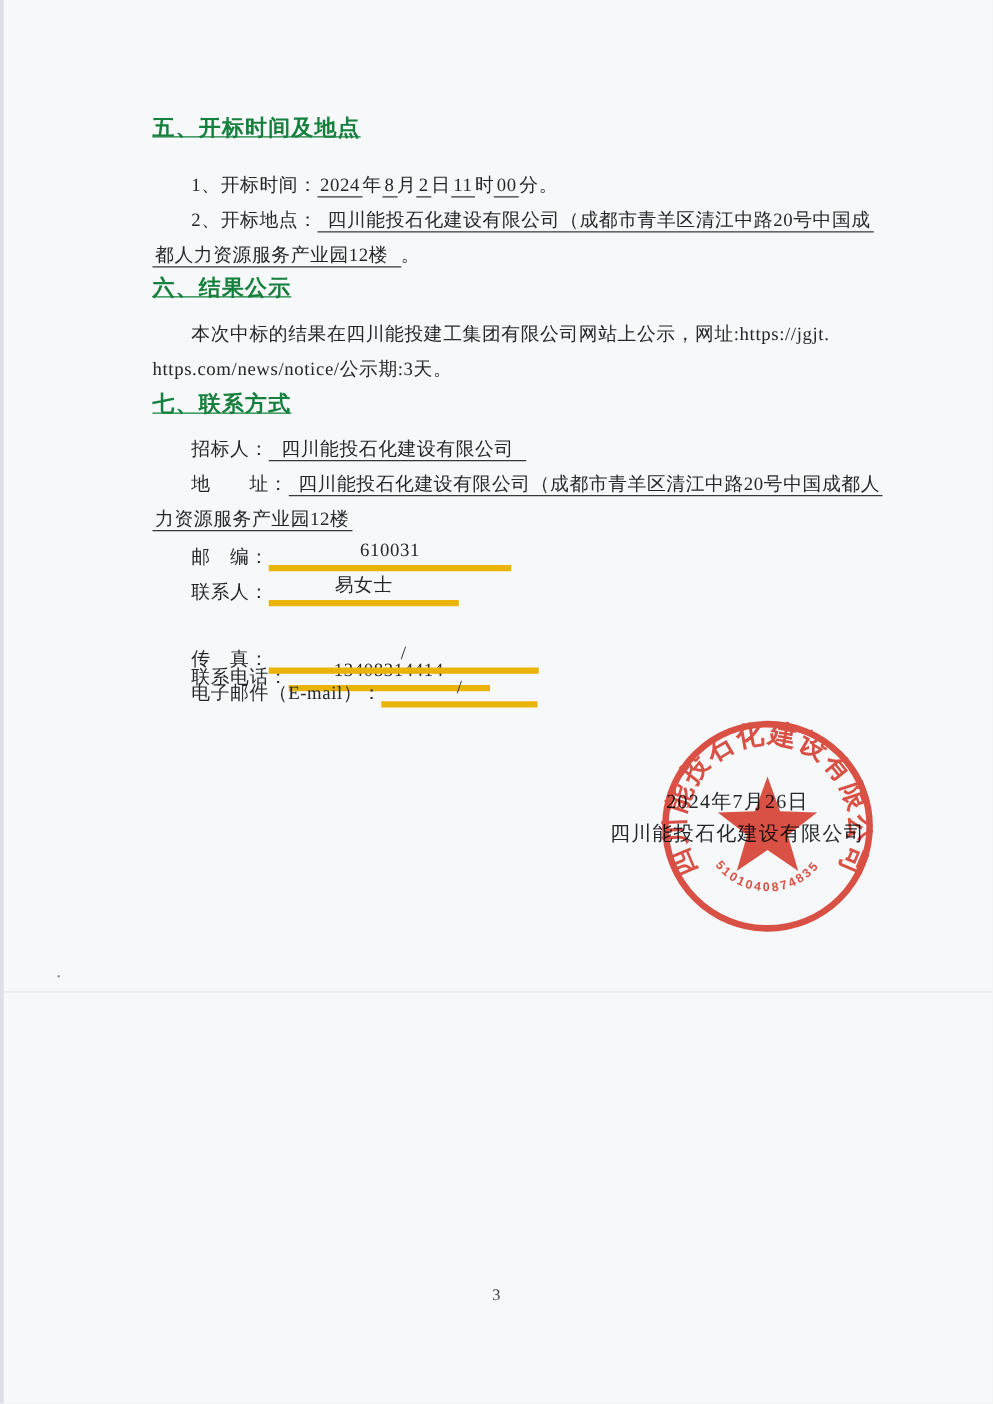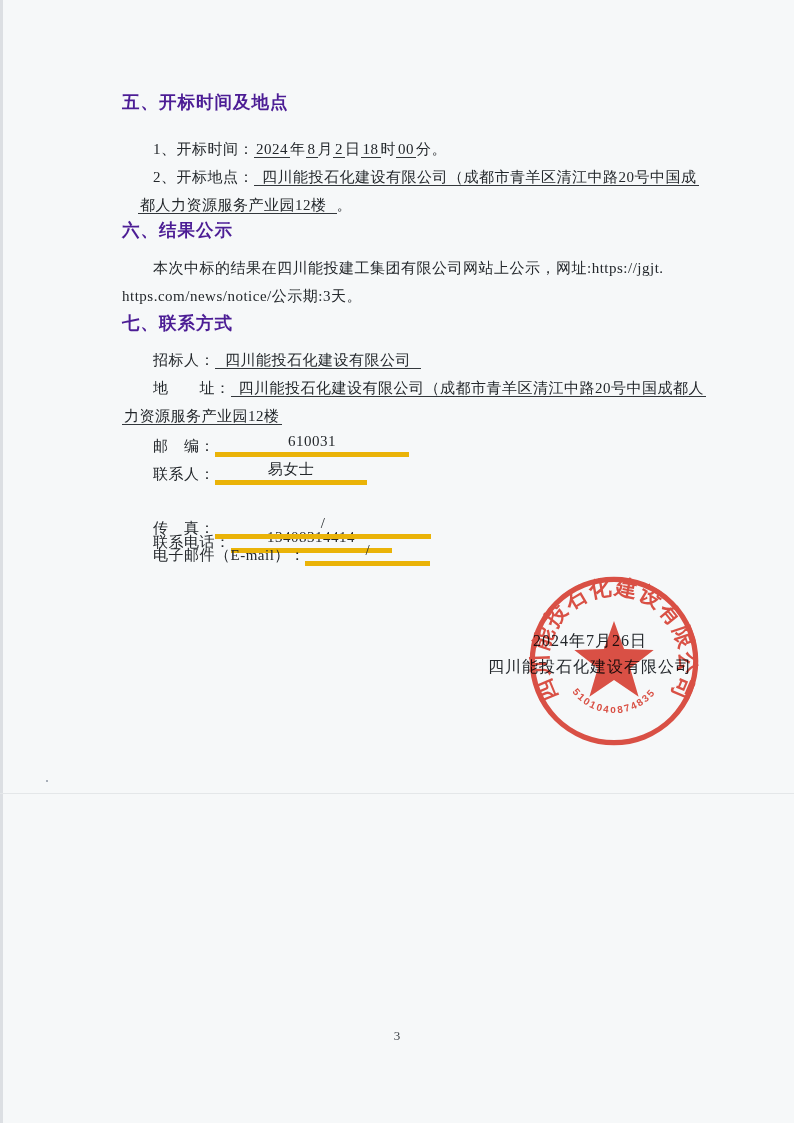--- a/index.html
+++ b/index.html
@@ -27,22 +27,23 @@
     line-height: 22px;
     white-space: nowrap;
     letter-spacing: 0.5px;
   }
   .heading {
     position: absolute;
     font-family: "Liberation Sans", "DejaVu Sans", sans-serif;
     font-weight: 700;
     font-size: 17.5px;
     letter-spacing: 1px;
-    color: #4c1d95;
+    color: #15803d;
     white-space: nowrap;
+    text-decoration: underline;
   }
   .u {
     border-bottom: 1px solid #33383c;
     padding: 0 2px;
   }
   .fill {
     display: inline-block;
     border-bottom: 5px solid #eab308;
     text-align: center;
     vertical-align: bottom;
@@ -83,28 +84,28 @@
   }
 </style>
 </head>
 <body>
 
 <div class="page">
 
   <div class="heading" style="left:122px; top:90px;">五、开标时间及地点</div>
 
   <div class="line" style="left:153px; top:138px;">
-    <span>1、开标时间：</span><span class="u">2024</span><span>年</span><span class="u">8</span><span>月</span><span class="u">2</span><span>日</span><span class="u">18</span><span>时</span><span class="u">00</span><span>分。</span>
+    <span>1、开标时间：</span><span class="u">2024</span><span>年</span><span class="u">8</span><span>月</span><span class="u">2</span><span>日</span><span class="u">11</span><span>时</span><span class="u">00</span><span>分。</span>
   </div>
 
   <div class="line" style="left:153px; top:166px;">
     <span>2、开标地点：</span><span class="u" style="padding-left:8px;">四川能投石化建设有限公司（成都市青羊区清江中路20号中国成</span>
   </div>
   <div class="line" style="left:122px; top:194px;">
-    <span class="u" style="padding-right:10px;margin-left:16px;">都人力资源服务产业园12楼</span><span>。</span>
+    <span class="u" style="padding-right:10px;">都人力资源服务产业园12楼</span><span>。</span>
   </div>
 
   <div class="heading" style="left:122px; top:218px;">六、结果公示</div>
   <div class="line" style="left:153px; top:257px;">本次中标的结果在四川能投建工集团有限公司网站上公示，网址:https://jgjt.</div>
   <div class="line" style="left:122px; top:285px;">https.com/news/notice/公示期:3天。</div>
 
   <div class="heading" style="left:122px; top:311px;">七、联系方式</div>
 
   <div class="line" style="left:153px; top:349px;">
     <span>招标人：</span><span class="u" style="padding:0 10px;">四川能投石化建设有限公司</span>

